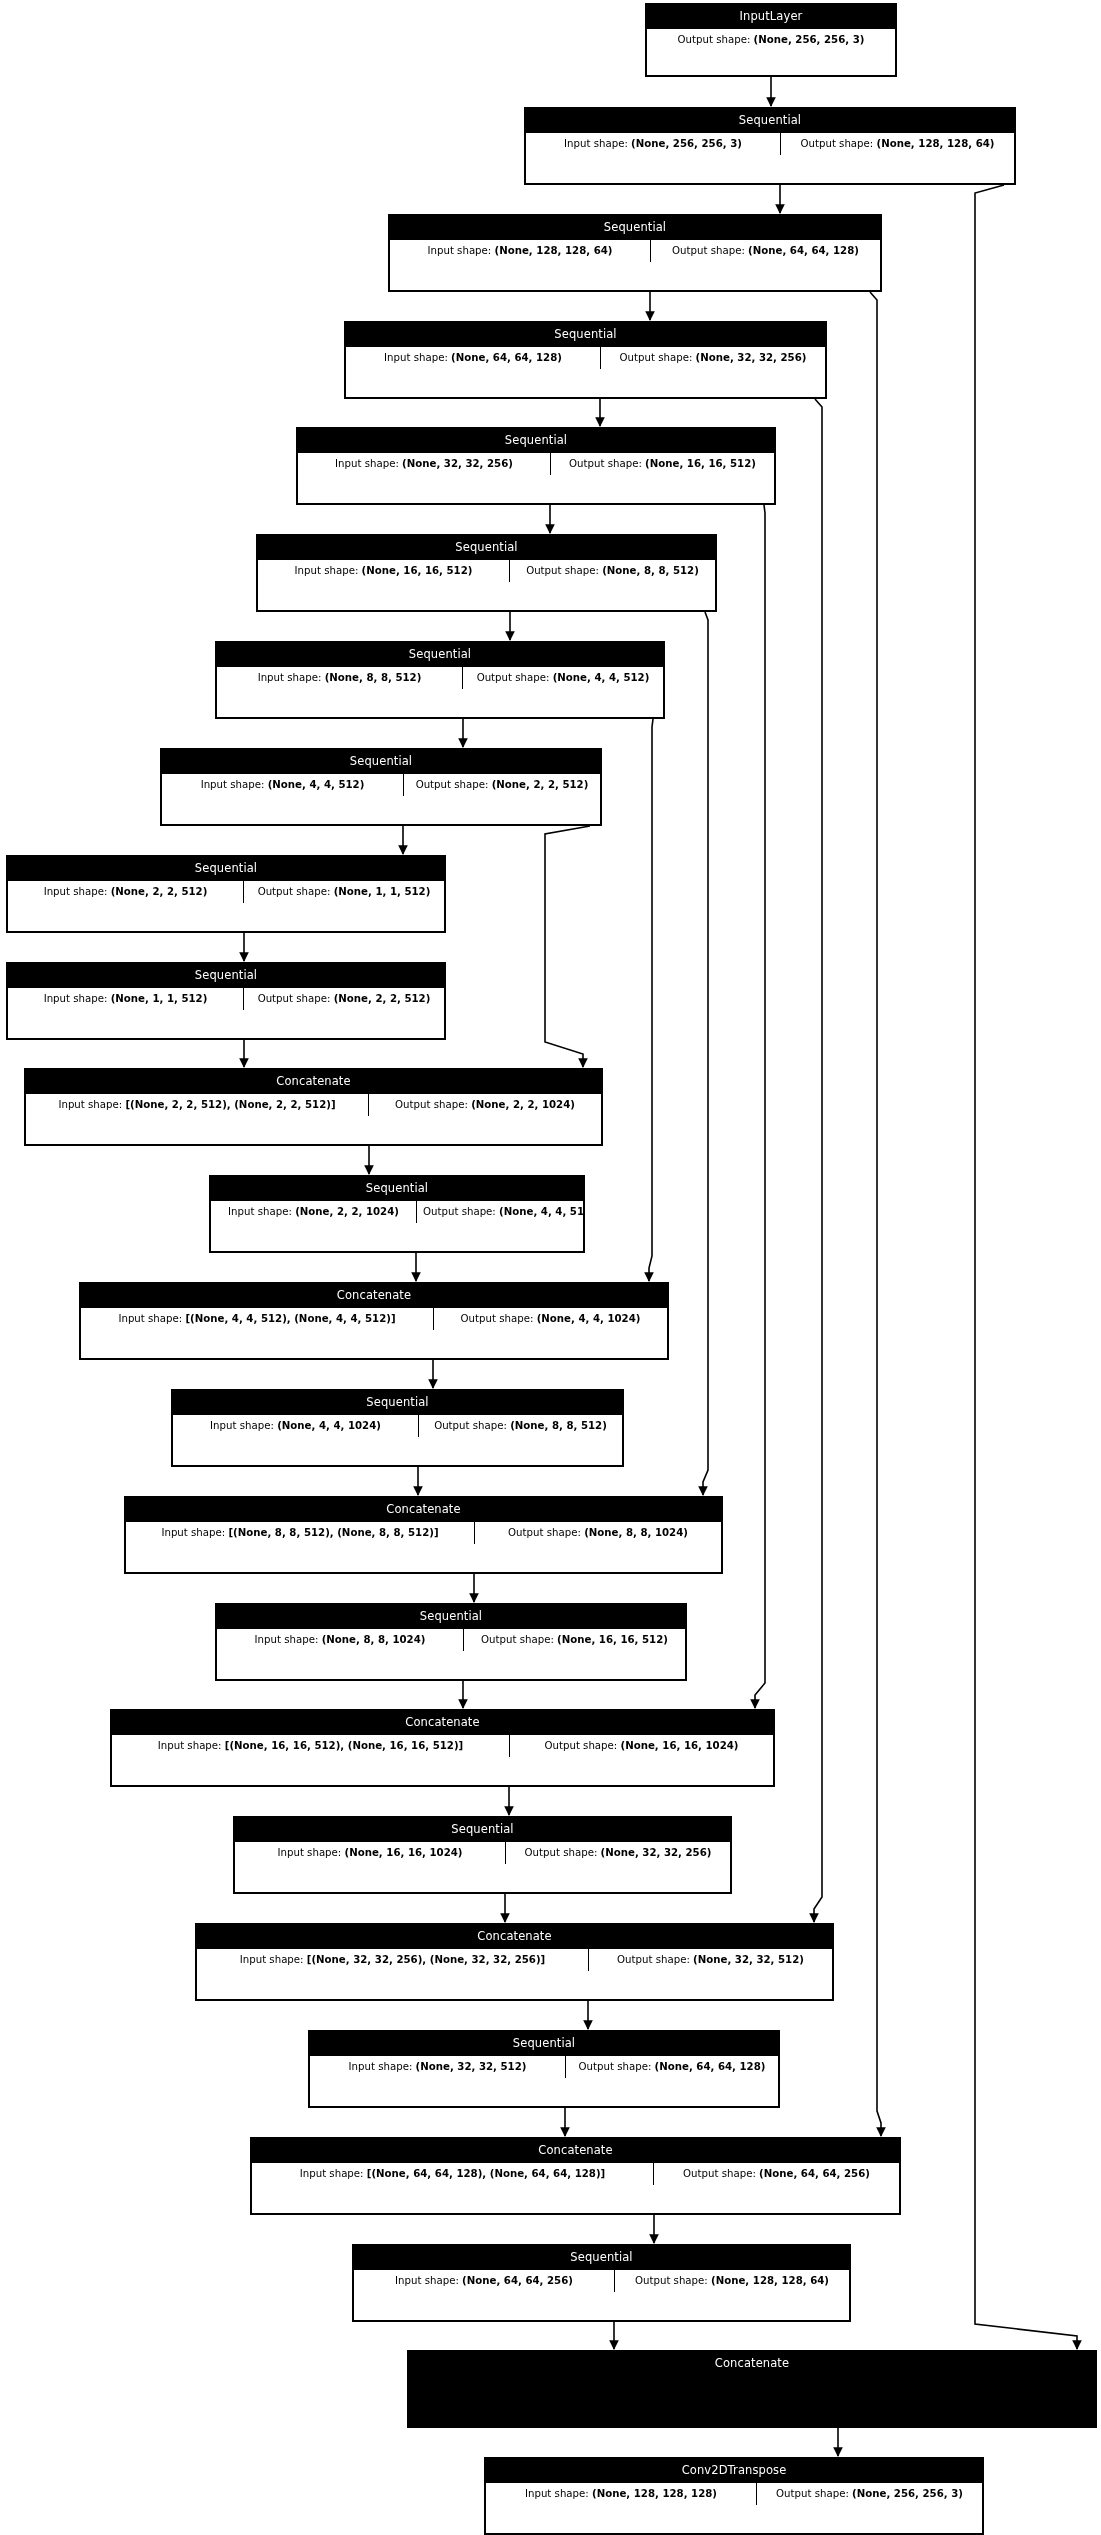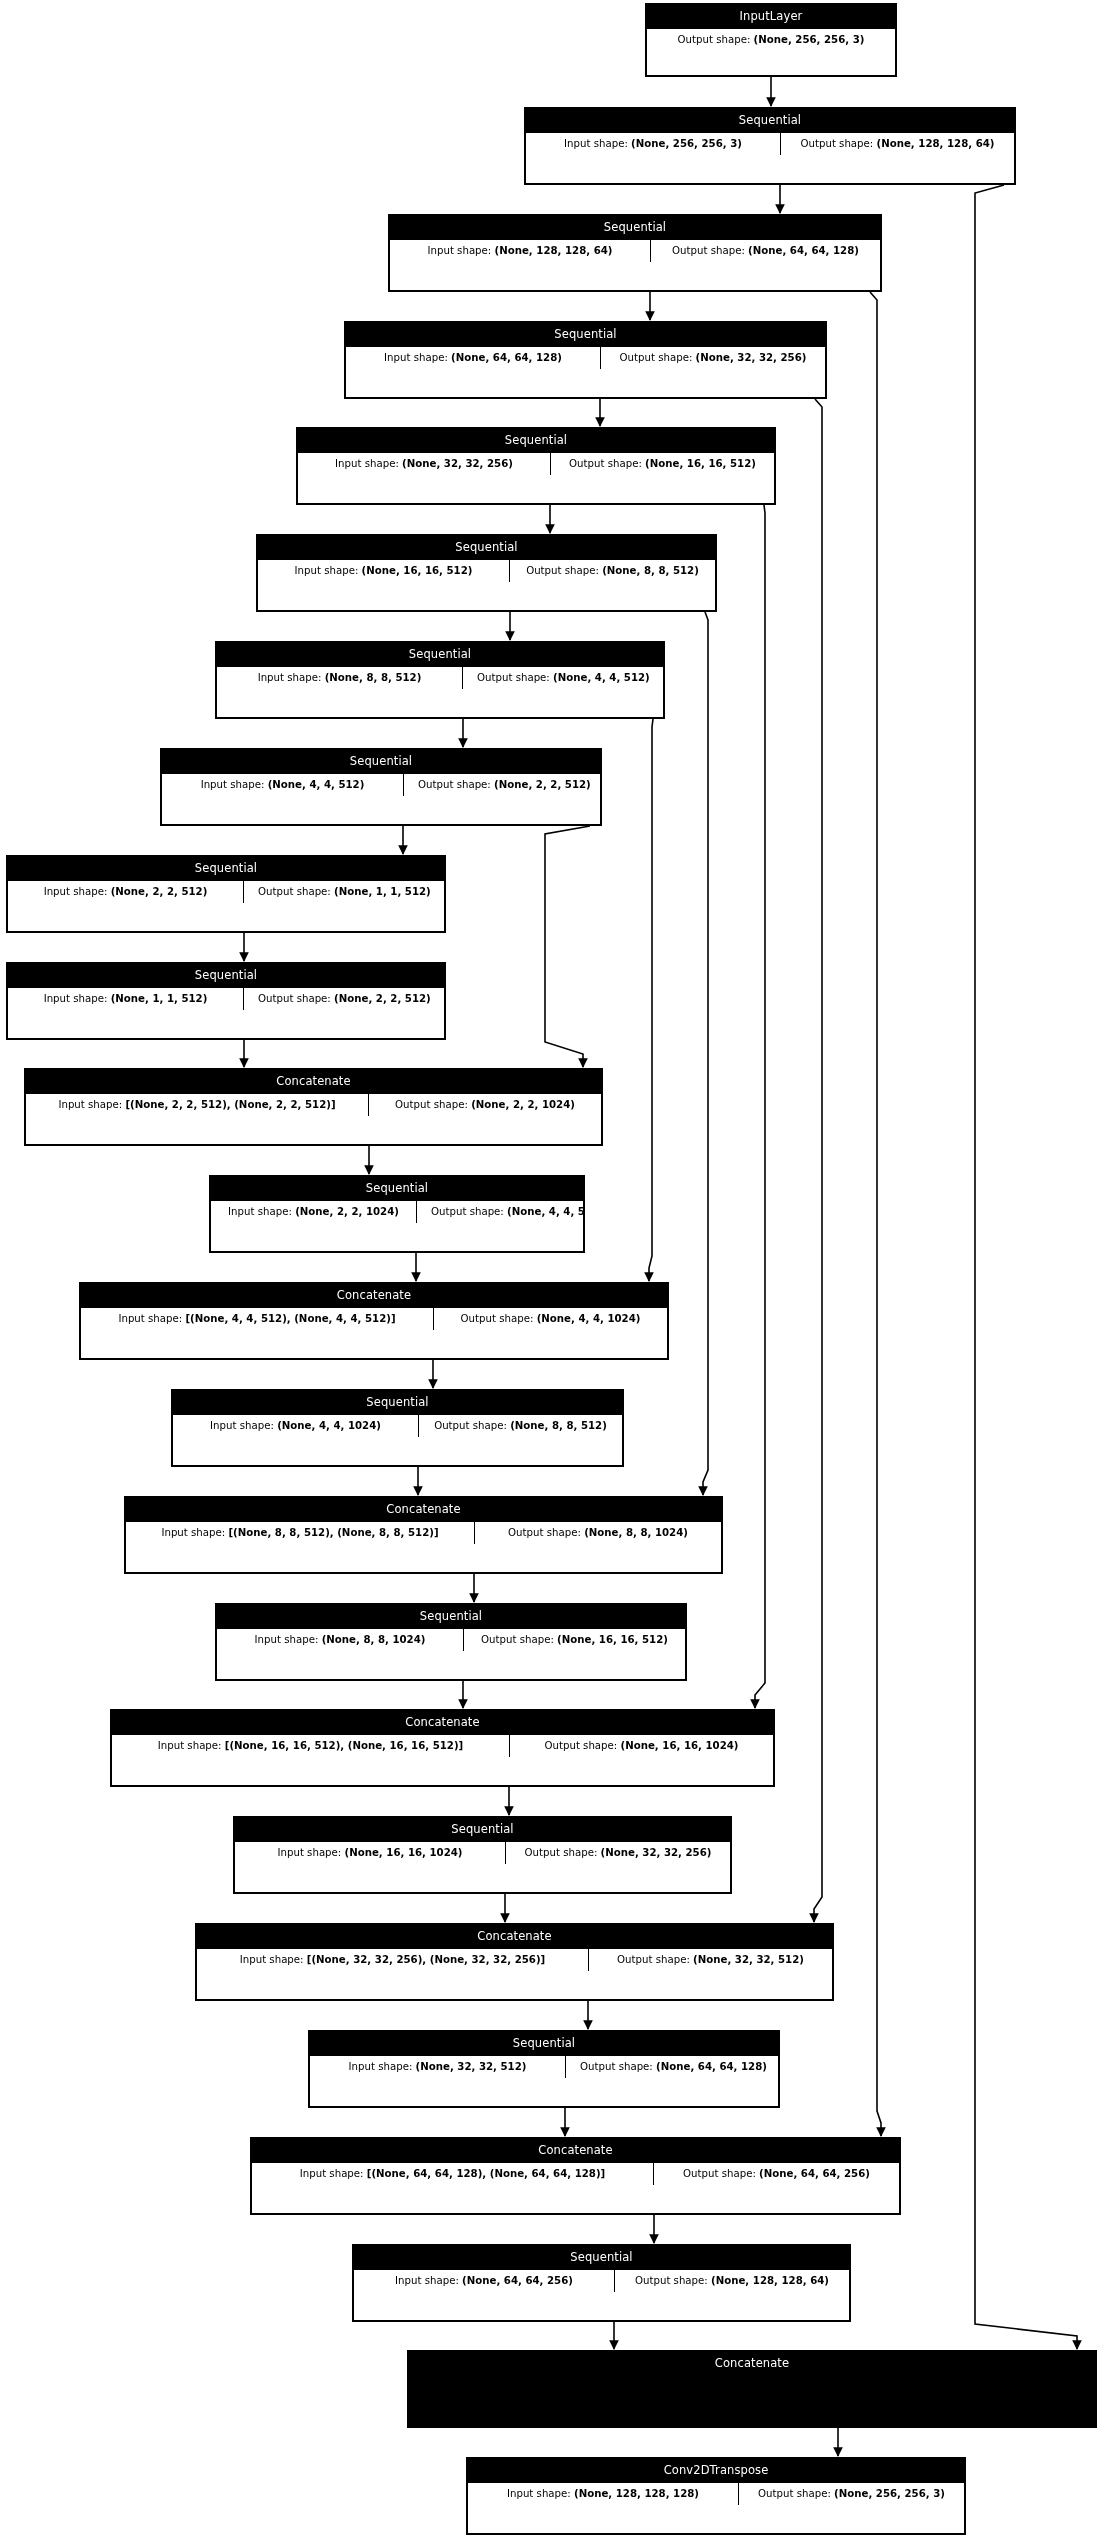--- a/index.html
+++ b/index.html
@@ -43,21 +43,21 @@
     flex:1 1 auto;
     background:#ffffff;
     color:#000000;
     font-size:10.2px;
     line-height:22px;
     height:22px;
     text-align:center;
     white-space:nowrap;
     overflow:hidden;
     box-sizing:border-box;
-    padding:0 14px;
+    padding:0 6px;
   }
   .cell + .cell{border-left:1.6px solid #000;}
   .cell b{font-weight:bold;}
   .cell .lbl{font-weight:normal;}
 </style>
 </head>
 <body>
 
 <div id="canvas">
   <svg id="edges" viewBox="0 0 1101 2535" preserveAspectRatio="none">
@@ -249,21 +249,21 @@
       <div class="node" id="n21" style="left: 352px; top: 2244px; width: 499px; height: 78px;">
         <div class="node-title">Sequential</div>
         <div class="node-body">
           <div class="cell" style="flex: 0 0 260px;"><span class="lbl">Input shape: </span><b>(None, 64, 64, 256)</b></div>
           <div class="cell"><span class="lbl">Output shape: </span><b>(None, 128, 128, 64)</b></div>
         </div>
       </div>
       <div class="node" id="n22" style="left: 407px; top: 2350px; width: 690px; height: 78px;">
         <div class="node-title">Concatenate</div>
       </div>
-      <div class="node" id="n23" style="left: 466px; top: 2457px; width: 500px; height: 78px;">
+      <div class="node" id="n23" style="left: 484px; top: 2457px; width: 500px; height: 78px;">
         <div class="node-title">Conv2DTranspose</div>
         <div class="node-body">
           <div class="cell" style="flex: 0 0 270px;"><span class="lbl">Input shape: </span><b>(None, 128, 128, 128)</b></div>
           <div class="cell"><span class="lbl">Output shape: </span><b>(None, 256, 256, 3)</b></div>
         </div>
       </div>
     </div>
 </div>
 
 </body></html>

